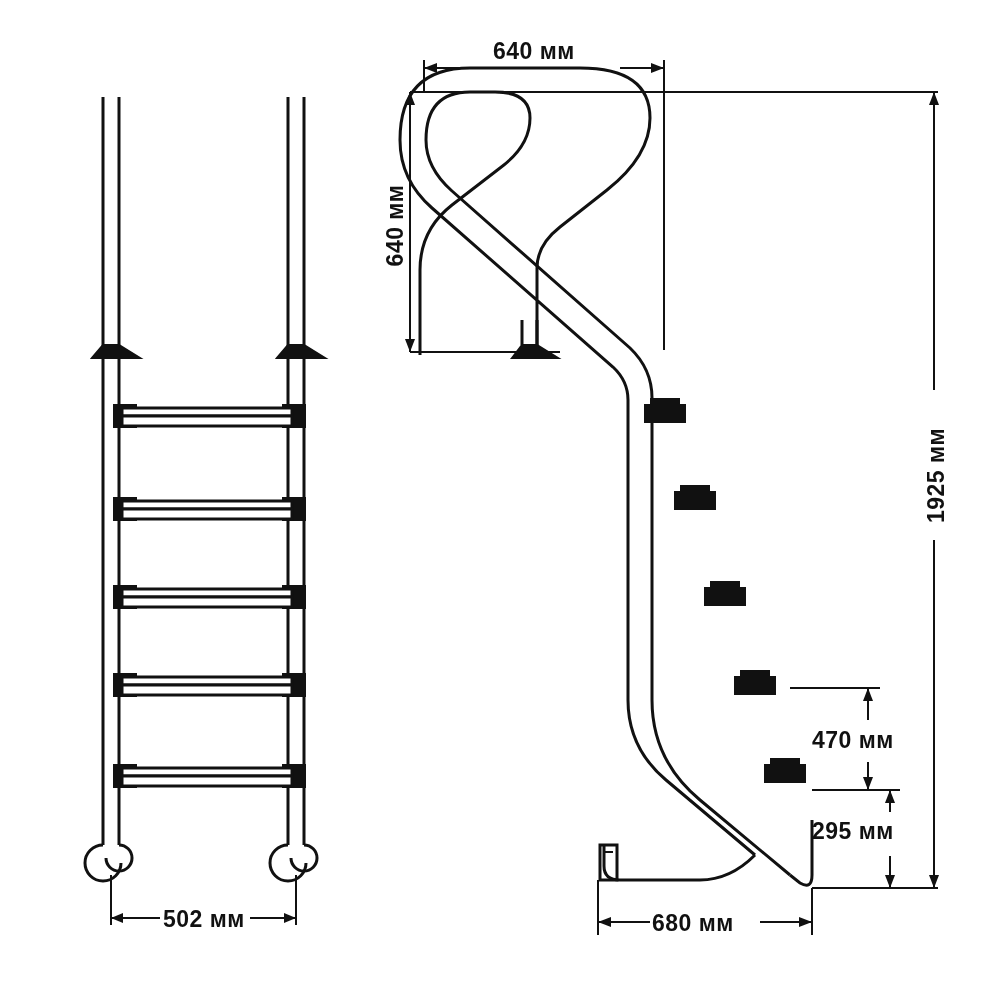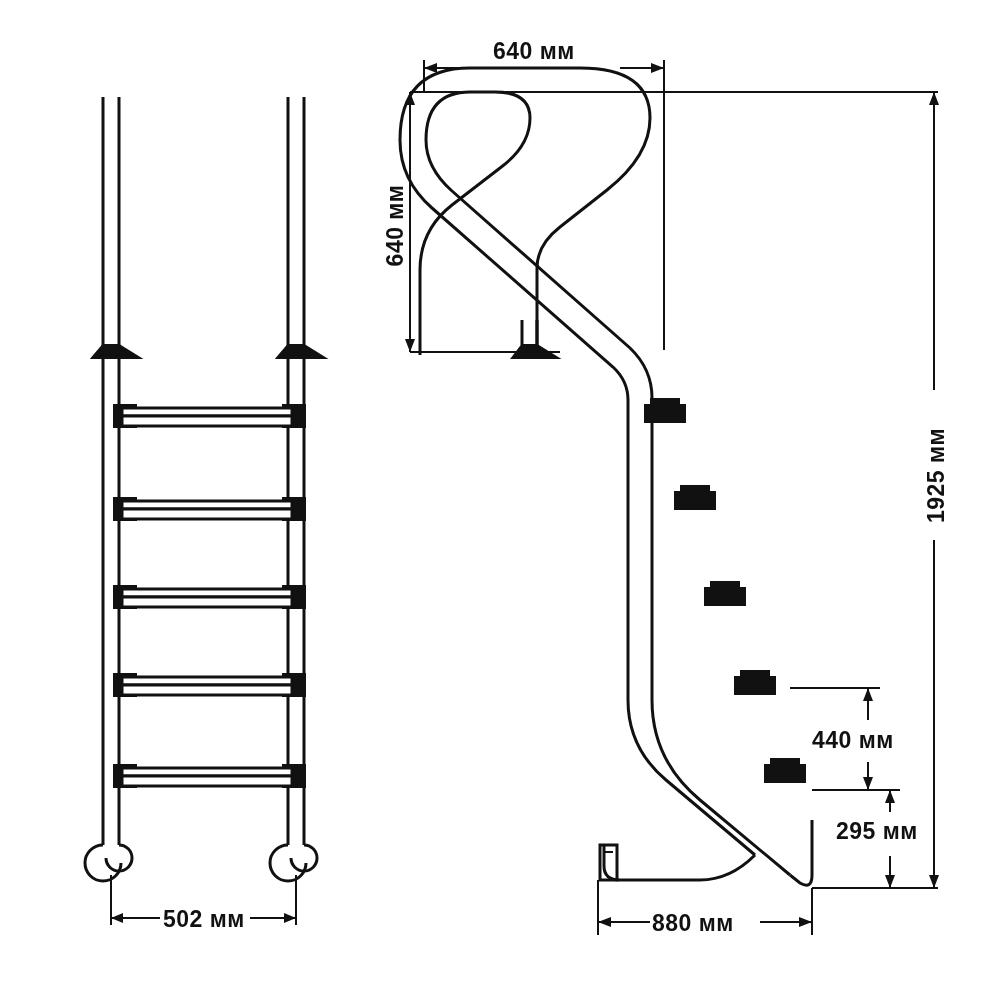--- a/index.html
+++ b/index.html
@@ -207,21 +207,21 @@
       </g>
     </g>
   </svg>
 
   <div class="dim-label" style="left:493px; top:38px;">640 мм</div>
 
   <div class="dim-label rot-label rot-cw" style="left:330px; top:212px; width:130px; text-align:center;">640 мм</div>
 
   <div class="dim-label rot-label rot-cw" style="left:864px; top:462px; width:145px; text-align:center;">1925 мм</div>
 
-  <div class="dim-label" style="left:812px; top:727px;">440 мм</div>
-
-  <div class="dim-label" style="left:836px; top:818px;">295 мм</div>
-
-  <div class="dim-label" style="left:652px; top:910px;">880 мм</div>
+  <div class="dim-label" style="left:812px; top:727px;">470 мм</div>
+
+  <div class="dim-label" style="left:812px; top:818px;">295 мм</div>
+
+  <div class="dim-label" style="left:652px; top:910px;">680 мм</div>
 
   <div class="dim-label" style="left:163px; top:906px;">502 мм</div>
 
 </div>
 
 </body></html>

